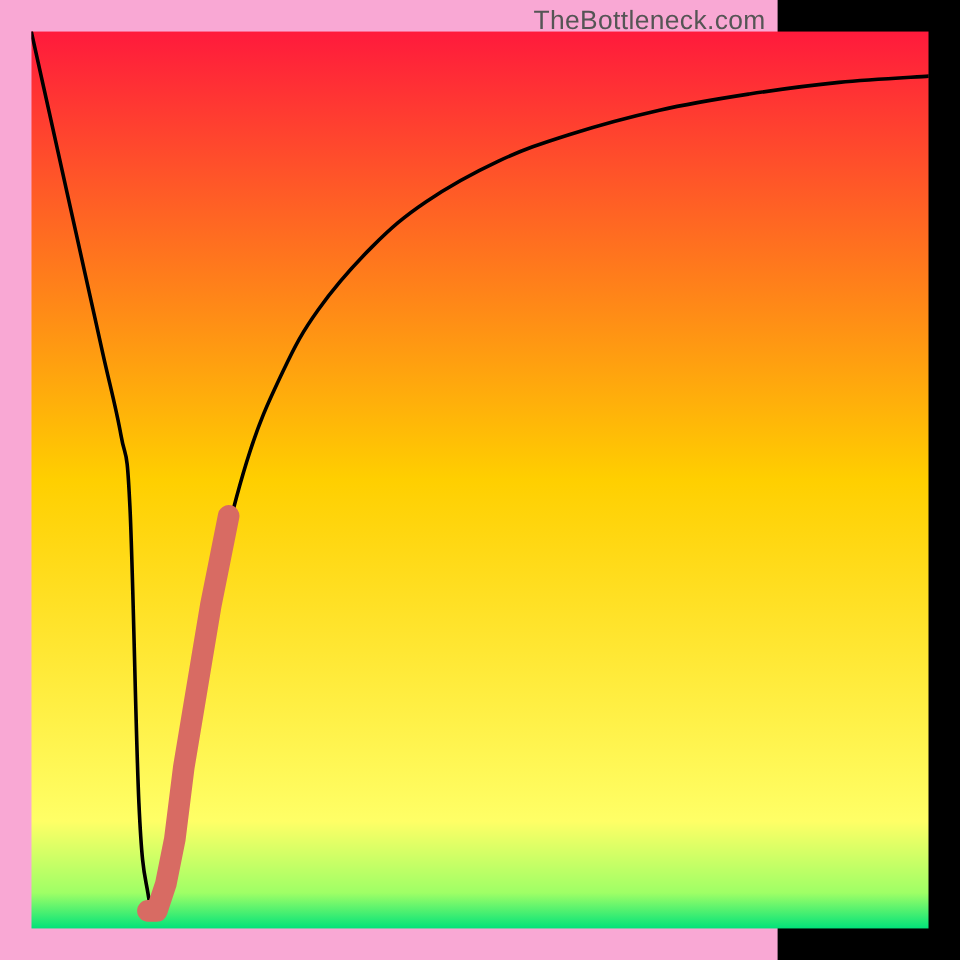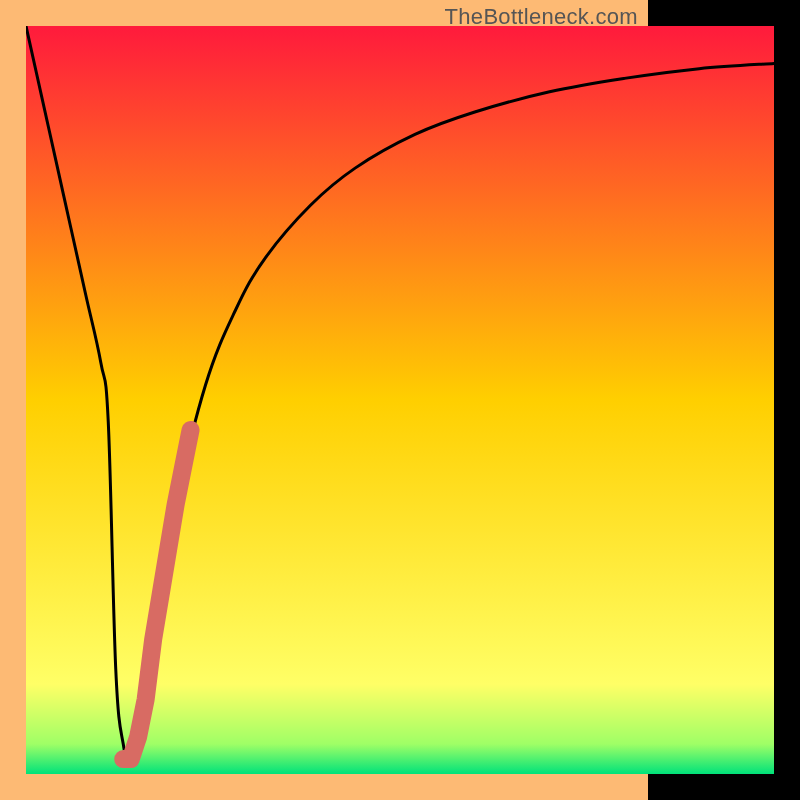--- a/index.html
+++ b/index.html
@@ -8,21 +8,21 @@
     width: 800px;
     height: 800px;
     overflow: hidden;
     background: #000;
     font-family: Arial, Helvetica, sans-serif;
   }
   .outer-frame {
     position: relative;
     width: 648px;
     height: 800px;
-    background: #fdba74;
+    background: #f9a8d4;
     text-decoration: underline;
   }
   .plot-area {
     position: absolute;
     left: 26px;
     top: 26px;
     width: 748px;
     height: 748px;
     overflow: hidden;
   }

